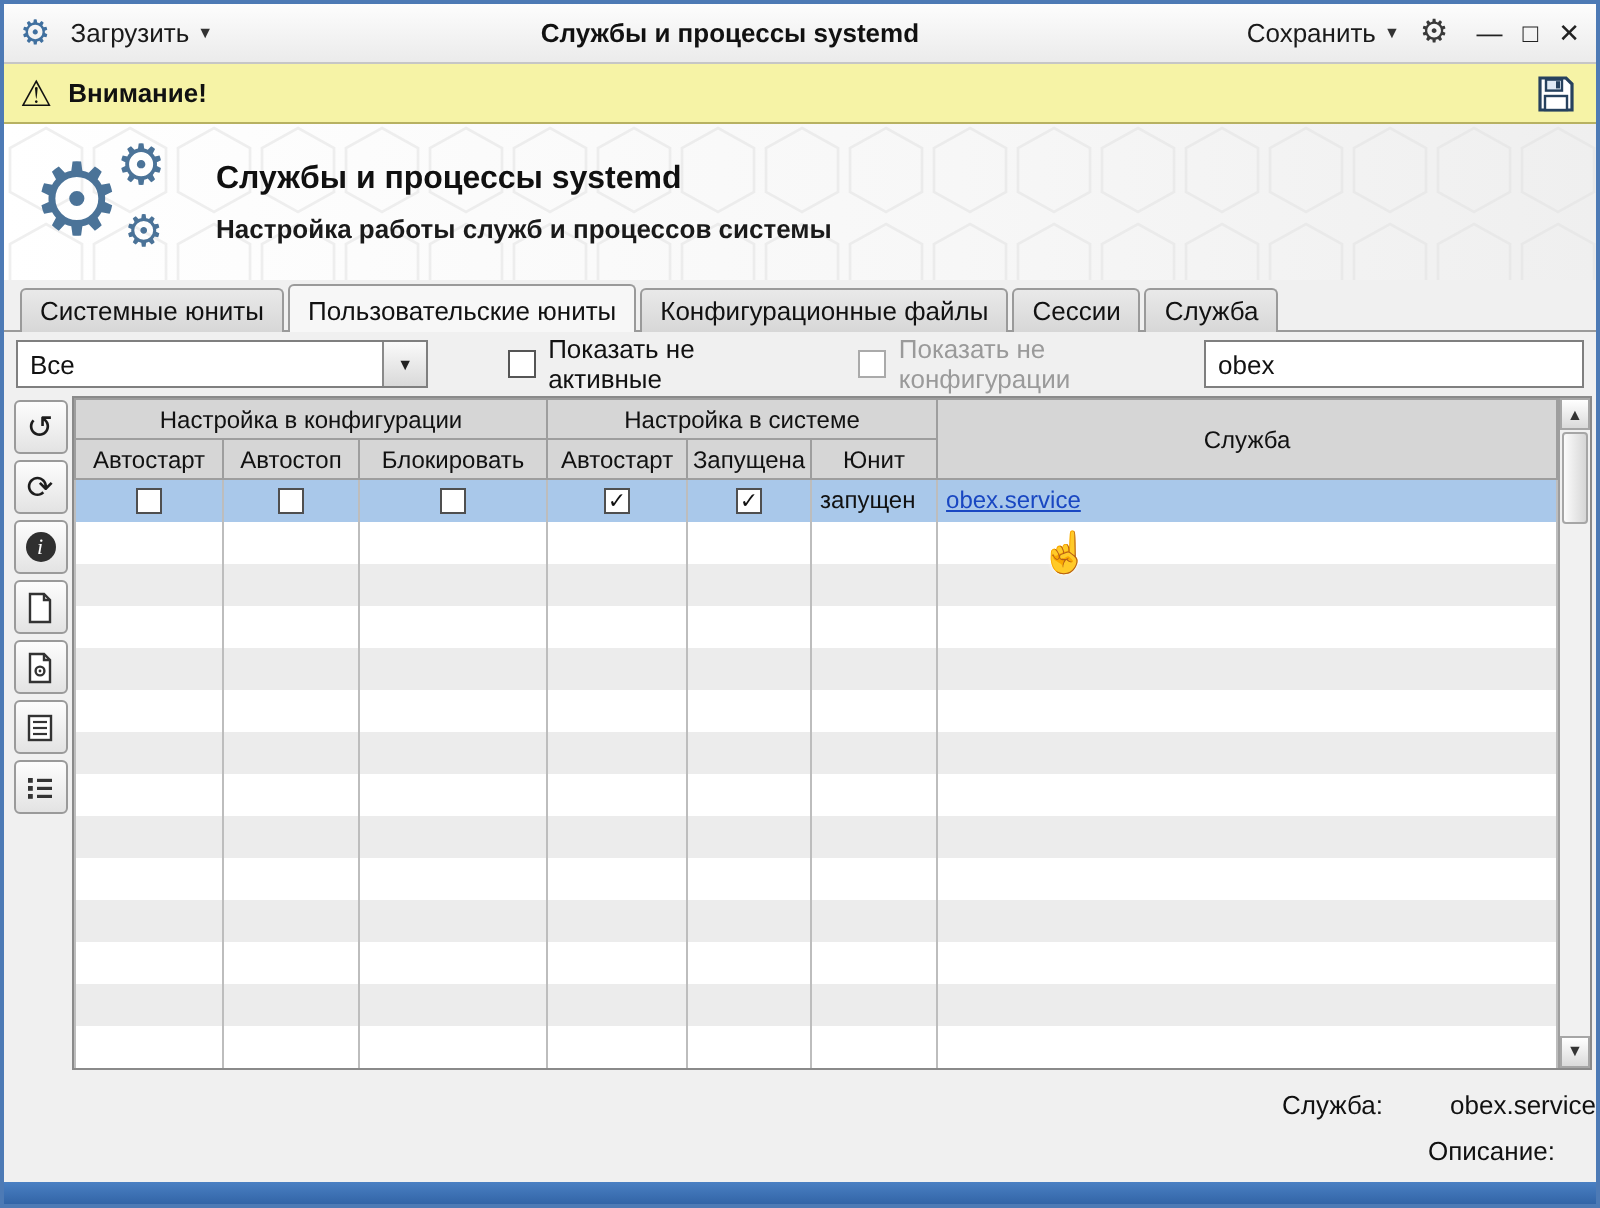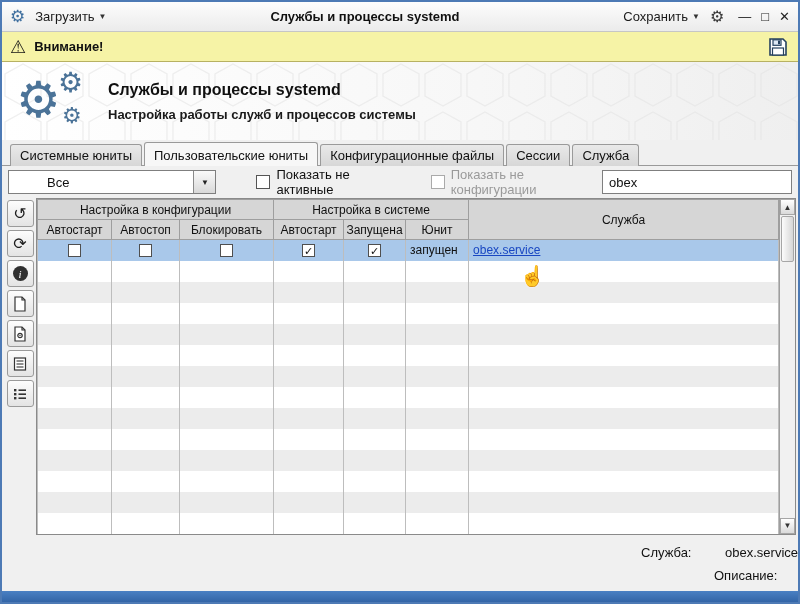--- a/index.html
+++ b/index.html
@@ -45,21 +45,21 @@
   
   .tabbar{ flex:0 0 26px; display:flex; align-items:flex-end; padding:0 8px; gap:2px;
            background:#f0f0f0; border-bottom:1px solid #9a9a9a; }
   .tab{ font-size:13px; color:#111; background:linear-gradient(#e9e9e9,#d7d7d7);
         border:1px solid #9a9a9a; border-bottom:none; border-radius:3px 3px 0 0;
         padding:3px 9px 3px; position:relative; top:1px; }
   .tab.active{ background:#f7f7f7; padding-top:5px; top:1px; z-index:2; }
 
   
   .filterrow{ flex:0 0 32px; display:flex; align-items:center; padding:0 6px; gap:12px; background:#f0f0f0; }
-  .dropdown{ width:234px; height:24px; border:1px solid #7f7f7f; background:#fff; display:flex; align-items:stretch;padding-left:32px; }
+  .dropdown{ width:234px; height:24px; border:1px solid #7f7f7f; background:#fff; display:flex; align-items:stretch; }
   .dropdown .val{ flex:1; font-size:13px; color:#111; display:flex; align-items:center; padding:0 6px; }
   .dropdown .dbtn{ width:22px; border-left:1px solid #8a8a8a; background:linear-gradient(#fafafa,#d9d9d9);
                    display:flex; align-items:center; justify-content:center; font-size:8px; color:#222; }
   .chk{ display:flex; align-items:center; gap:6px; font-size:13px; color:#111;padding-left:28px; }
   .cbox{ width:14px; height:14px; border:1px solid #555; background:#fff; flex:0 0 14px; }
   .chk.disabled{ color:#9a9a9a; }
   .chk.disabled .cbox{ border-color:#aaa; }
   .searchbox{ margin-left:auto; width:204px; height:24px; border:1px solid #7f7f7f; background:#fff;
               font-size:13px; padding:0 6px; font-family:"Liberation Sans",sans-serif; color:#111; }
 

